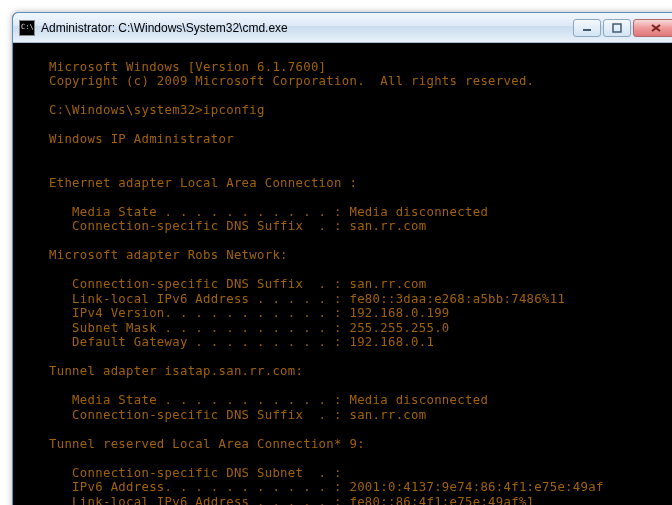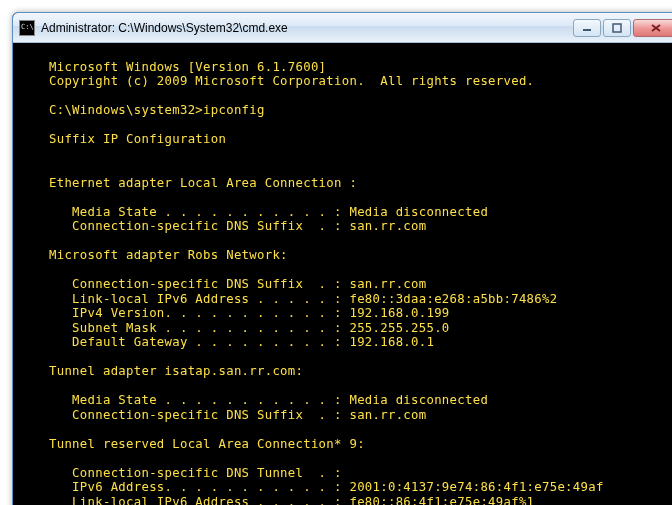--- a/index.html
+++ b/index.html
@@ -87,21 +87,21 @@
     background: #000;
     color: #c0c0c0;
     font-family: Consolas, "Lucida Console", monospace;
     font-size: 12.3px;
     line-height: 14.5px;
     padding: 2px 4px 4px 4px;
     white-space: pre;
     overflow: hidden;
     letter-spacing: 0.3px;
   }
-  .terminal span { color:#fde047;padding-left:32px; }
+  .terminal span { color:#a16207;padding-left:32px; }
 </style>
 </head>
 <body>
 
 <div class="window">
   <div class="titlebar">
     <div class="title-icon"></div>
     <div class="title-text">Administrator: C:\Windows\System32\cmd.exe</div>
     <div class="win-controls">
       <div class="win-btn">
@@ -122,43 +122,43 @@
       </div>
     </div>
   </div>
 
   <div class="terminal">
 <span>Microsoft Windows [Version 6.1.7600]</span>
 <span>Copyright (c) 2009 Microsoft Corporation.  All rights reserved.</span>
 <span> </span>
 <span>C:\Windows\system32&gt;ipconfig</span>
 <span> </span>
-<span>Suffix IP Configuration</span>
+<span>Windows IP Administrator</span>
 <span> </span>
 <span> </span>
 <span>Ethernet adapter Local Area Connection :</span>
 <span> </span>
 <span>   Media State . . . . . . . . . . . : Media disconnected</span>
 <span>   Connection-specific DNS Suffix  . : san.rr.com</span>
 <span> </span>
 <span>Microsoft adapter Robs Network:</span>
 <span> </span>
 <span>   Connection-specific DNS Suffix  . : san.rr.com</span>
-<span>   Link-local IPv6 Address . . . . . : fe80::3daa:e268:a5bb:7486%2</span>
+<span>   Link-local IPv6 Address . . . . . : fe80::3daa:e268:a5bb:7486%11</span>
 <span>   IPv4 Version. . . . . . . . . . . : 192.168.0.199</span>
 <span>   Subnet Mask . . . . . . . . . . . : 255.255.255.0</span>
 <span>   Default Gateway . . . . . . . . . : 192.168.0.1</span>
 <span> </span>
 <span>Tunnel adapter isatap.san.rr.com:</span>
 <span> </span>
 <span>   Media State . . . . . . . . . . . : Media disconnected</span>
 <span>   Connection-specific DNS Suffix  . : san.rr.com</span>
 <span> </span>
 <span>Tunnel reserved Local Area Connection* 9:</span>
 <span> </span>
-<span>   Connection-specific DNS Tunnel  . :</span>
+<span>   Connection-specific DNS Subnet  . :</span>
 <span>   IPv6 Address. . . . . . . . . . . : 2001:0:4137:9e74:86:4f1:e75e:49af</span>
 <span>   Link-local IPv6 Address . . . . . : fe80::86:4f1:e75e:49af%1</span>
 <span>   Default Gateway . . . . . . . . . : ::</span>
 
 
 </div>
 </div>
 
 </body></html>

